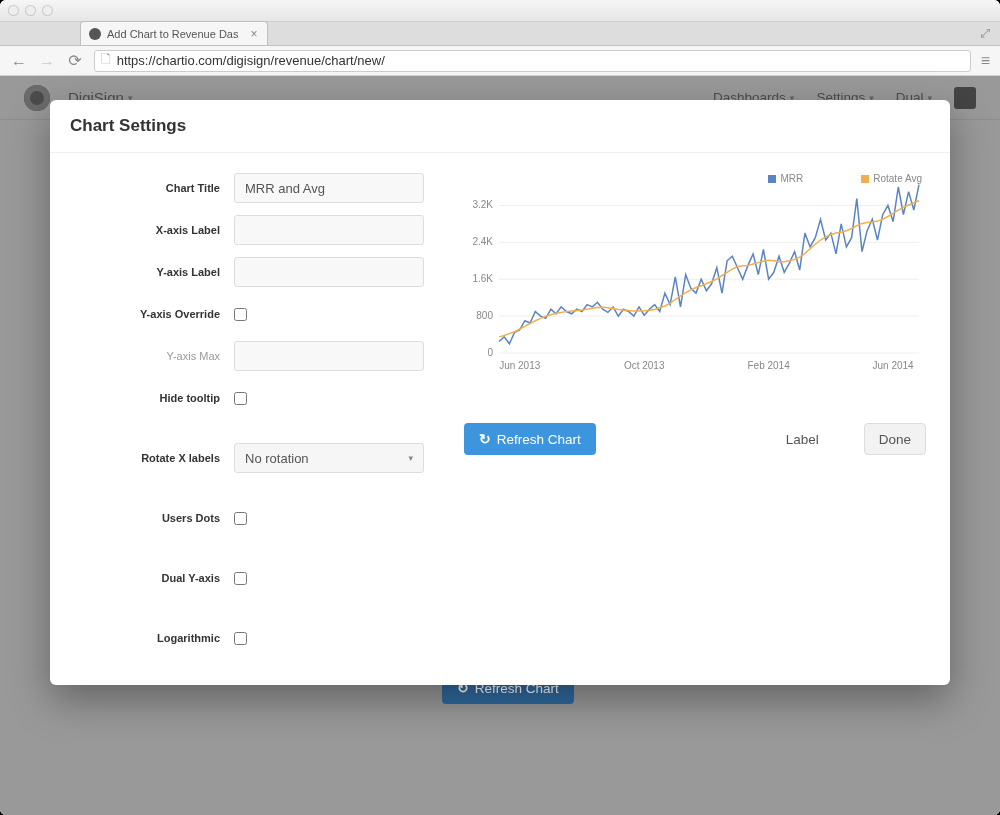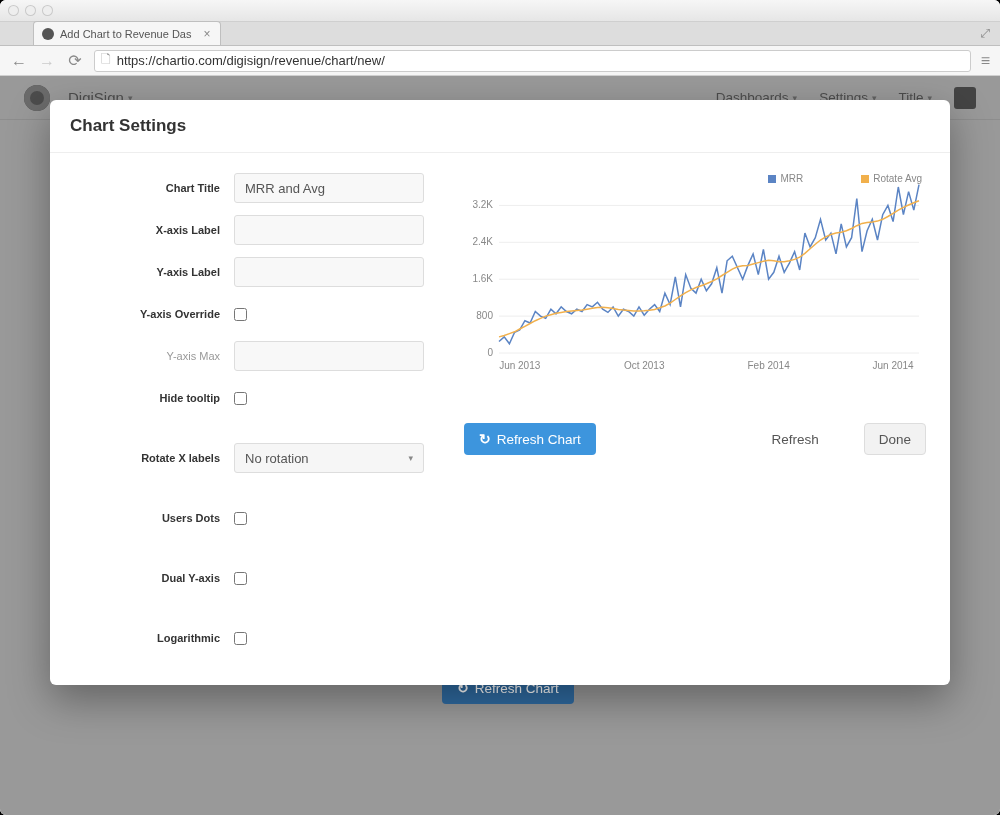--- a/index.html
+++ b/index.html
@@ -3,21 +3,21 @@
 <meta charset="utf-8">
 <style>
   * { box-sizing: border-box; margin: 0; padding: 0; }
   html, body { width: 1000px; height: 815px; font-family: "Helvetica Neue", Helvetica, Arial, sans-serif; overflow: hidden; }
   body { background: #000; }
 
   
   .window { position: absolute; inset: 0; background: #fff; border-radius: 6px; box-shadow: 0 30px 60px rgba(0,0,0,.4); overflow: hidden; }
   .mac-titlebar { height: 22px; background: linear-gradient(#f6f6f6,#e6e6e6); border-bottom: 1px solid #cfcfcf; display:flex; align-items:center; padding-left:8px; gap:6px; }
   .mac-dot { width:11px; height:11px; border-radius:50%; border:1px solid rgba(0,0,0,.15); background:#eee; }
-  .tabstrip { height:24px; background:#ddd; display:flex; align-items:flex-end; padding-left:33px; border-bottom:1px solid #bfbfbf; position:relative; }
+  .tabstrip { height:24px; background:#ddd; display:flex; align-items:flex-end; padding-left:80px; border-bottom:1px solid #bfbfbf; position:relative; }
   .tab { display:flex; align-items:center; gap:6px; background:#f6f6f6; border:1px solid #bfbfbf; border-bottom:none; border-top-left-radius:4px; border-top-right-radius:4px; padding:3px 10px 3px 8px; font-size:11px; color:#555; height:24px; }
   .favicon { width:12px; height:12px; border-radius:50%; background:#555; display:inline-block; }
   .tab-close { color:#888; margin-left:6px; font-size:12px; }
   .fullscreen-icon { position:absolute; right:10px; top:4px; color:#888; font-size:12px; }
   .addrbar { height:30px; display:flex; align-items:center; gap:10px; padding:0 10px; border-bottom:1px solid #d0d0d0; background:#f6f6f6; }
   .nav-arrow, .reload { color:#8a8a8a; font-size:16px; width:18px; text-align:center; }
   .omnibox { flex:1; height:22px; border:1px solid #ccc; border-radius:3px; background:#fff; display:flex; align-items:center; padding:0 6px; font-size:13px; color:#333; }
   .page-icon { color:#9a9a9a; margin-right:6px; font-size:12px; }
   .menu-icon { color:#888; font-size:16px; }
 
@@ -114,21 +114,21 @@
       <div class="app-nav">
         <span class="app-nav-item">
             <span>Dashboards</span>
             <span class="caret">▾</span>
           </span>
         <span class="app-nav-item">
             <span>Settings</span>
             <span class="caret">▾</span>
           </span>
         <span class="app-nav-item">
-            <span>Title</span>
+            <span>Dual</span>
             <span class="caret">▾</span>
           </span>
         <span class="avatar"></span>
       </div>
     </div>
   </div>
 
   <div class="scrim"></div>
 
   <div class="side-list">
@@ -232,21 +232,21 @@
             <path id="seriesB" class="series-b" d="M34.0 163.9 L39.2 162.5 L44.4 160.6 L49.6 158.8 L54.7 156.0 L59.9 153.3 L65.1 150.5 L70.3 147.7 L75.5 145.4 L80.7 143.1 L85.9 141.7 L91.0 140.3 L96.2 139.4 L101.4 138.5 L106.6 138.0 L111.8 137.6 L117.0 137.1 L122.1 136.2 L127.3 135.3 L132.5 134.6 L137.7 134.3 L142.9 134.8 L148.1 135.5 L153.3 136.4 L158.4 137.1 L163.6 137.6 L168.8 138.0 L174.0 138.0 L179.2 137.8 L184.4 137.3 L189.6 136.4 L194.7 134.8 L199.9 133.0 L205.1 130.2 L210.3 126.5 L215.5 122.8 L220.7 119.6 L225.9 116.8 L231.0 114.5 L236.2 112.7 L241.4 110.8 L246.6 108.5 L251.8 105.8 L257.0 102.5 L262.1 99.3 L267.3 96.1 L272.5 93.8 L277.7 92.8 L282.9 92.4 L288.1 91.0 L293.3 89.6 L298.4 88.2 L303.6 87.3 L308.8 87.8 L314.0 88.7 L319.2 88.7 L324.4 87.8 L329.6 86.4 L334.7 84.1 L339.9 80.4 L345.1 75.8 L350.3 71.2 L355.5 67.0 L360.7 63.8 L365.9 61.5 L371.0 60.1 L376.2 59.2 L381.4 57.8 L386.6 55.5 L391.8 52.7 L397.0 50.4 L402.1 49.5 L407.3 49.0 L412.5 48.1 L417.7 46.3 L422.9 43.5 L428.1 40.3 L433.3 37.1 L438.4 34.3 L443.6 32.0 L448.8 29.7 L454.0 27.8"></path>
           </svg>
         </div>
         <div class="action-row">
           <div class="btn btn-primary">
             <span class="refresh-glyph"></span>
             <span>Refresh Chart</span>
           </div>
           <span class="spacer"></span>
           <div class="btn btn-link">
-              <span>Refresh</span>
+              <span>Label</span>
             </div>
           <div class="btn btn-default">
               <span>Done</span>
             </div>
         </div>
       </div>
     </div>
   </div>
 </div>
 

